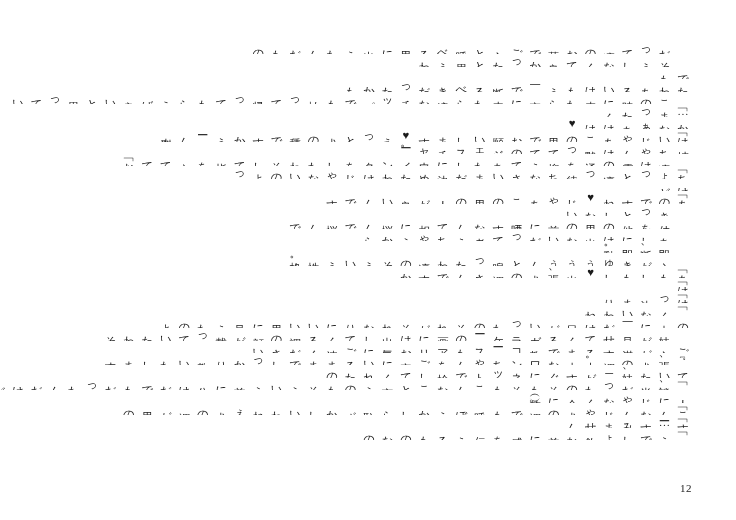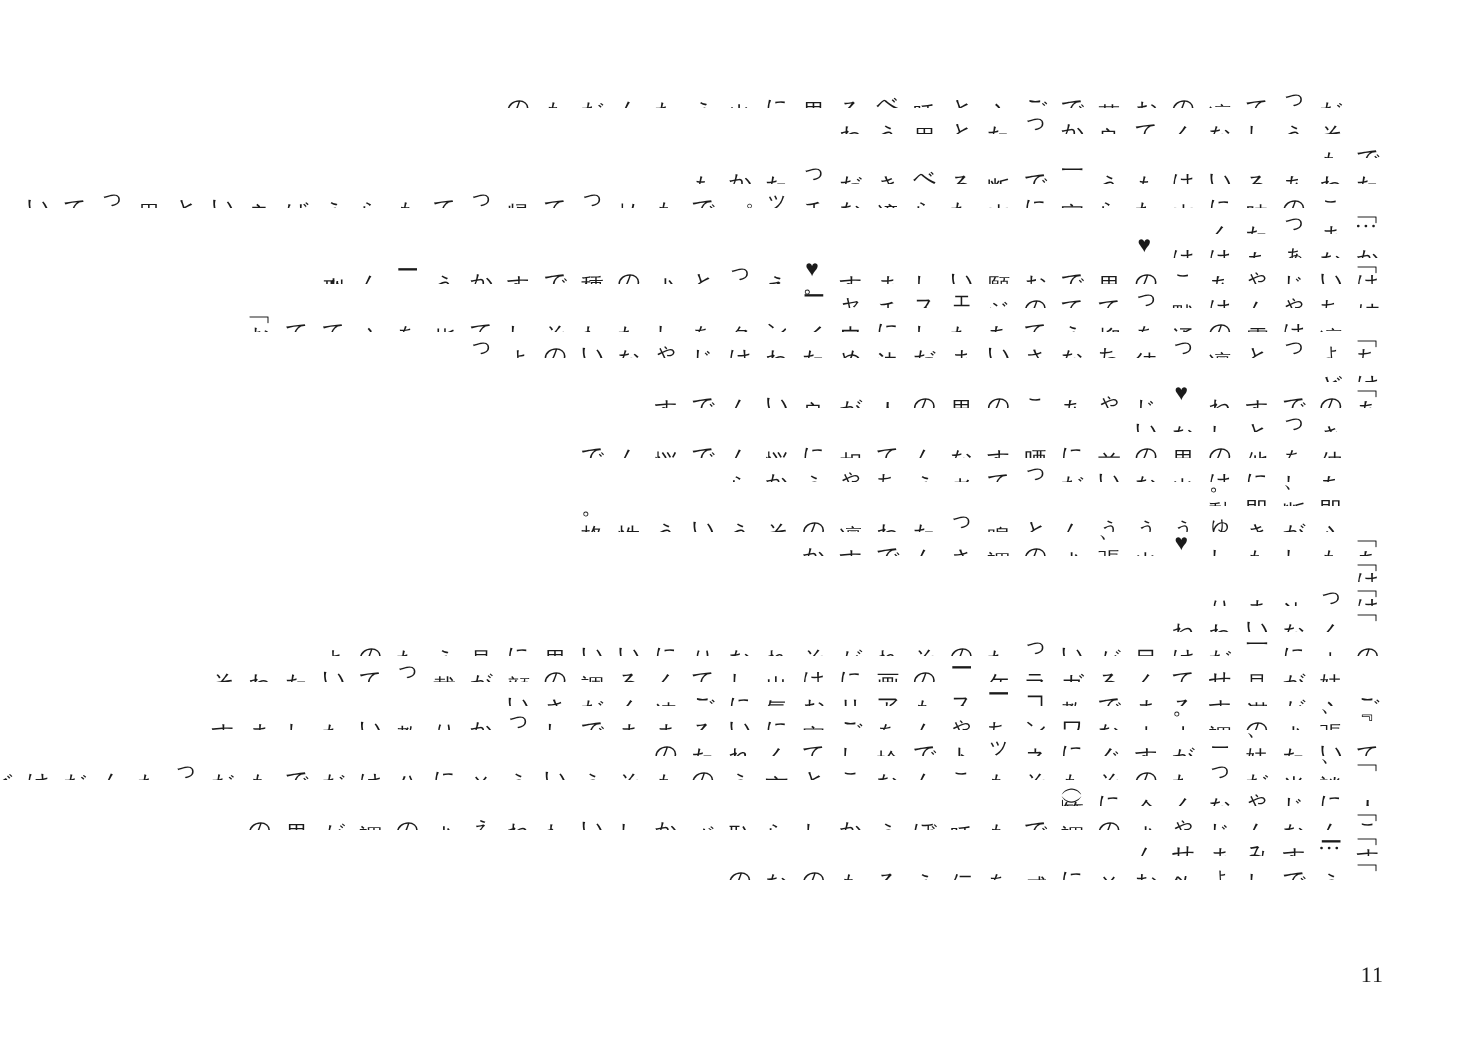--- a/index.html
+++ b/index.html
@@ -115,15 +115,15 @@
       <div class="col">「はい、じゃあこの男性でお願いします♥　　えっと、犬の種類ですか？　うーん、大型犬</div>
       <div class="col">かなぁ。あはは♥」</div>
       <div class="col">「……まったく」</div>
       <div class="col">　この時点に来たら、実際に来たら適当なチップでも払って、帰ってもらえば良いと思ってい</div>
       <div class="col">たわ。あるいは、もう一度電話で断るべきだったかも。</div>
       <div class="col">でも　　</div>
       <div class="col">　そうしなくて良かったと思うわ。</div>
       <div class="col">　だって、凛のお蔭でご主人様と呼べる男性に出会えたんだもの。</div>
     </div>
 
-    <div id="page-number">11</div>
+    <div id="page-number">12</div>
   </div>
 </div>
 
 </body></html>

